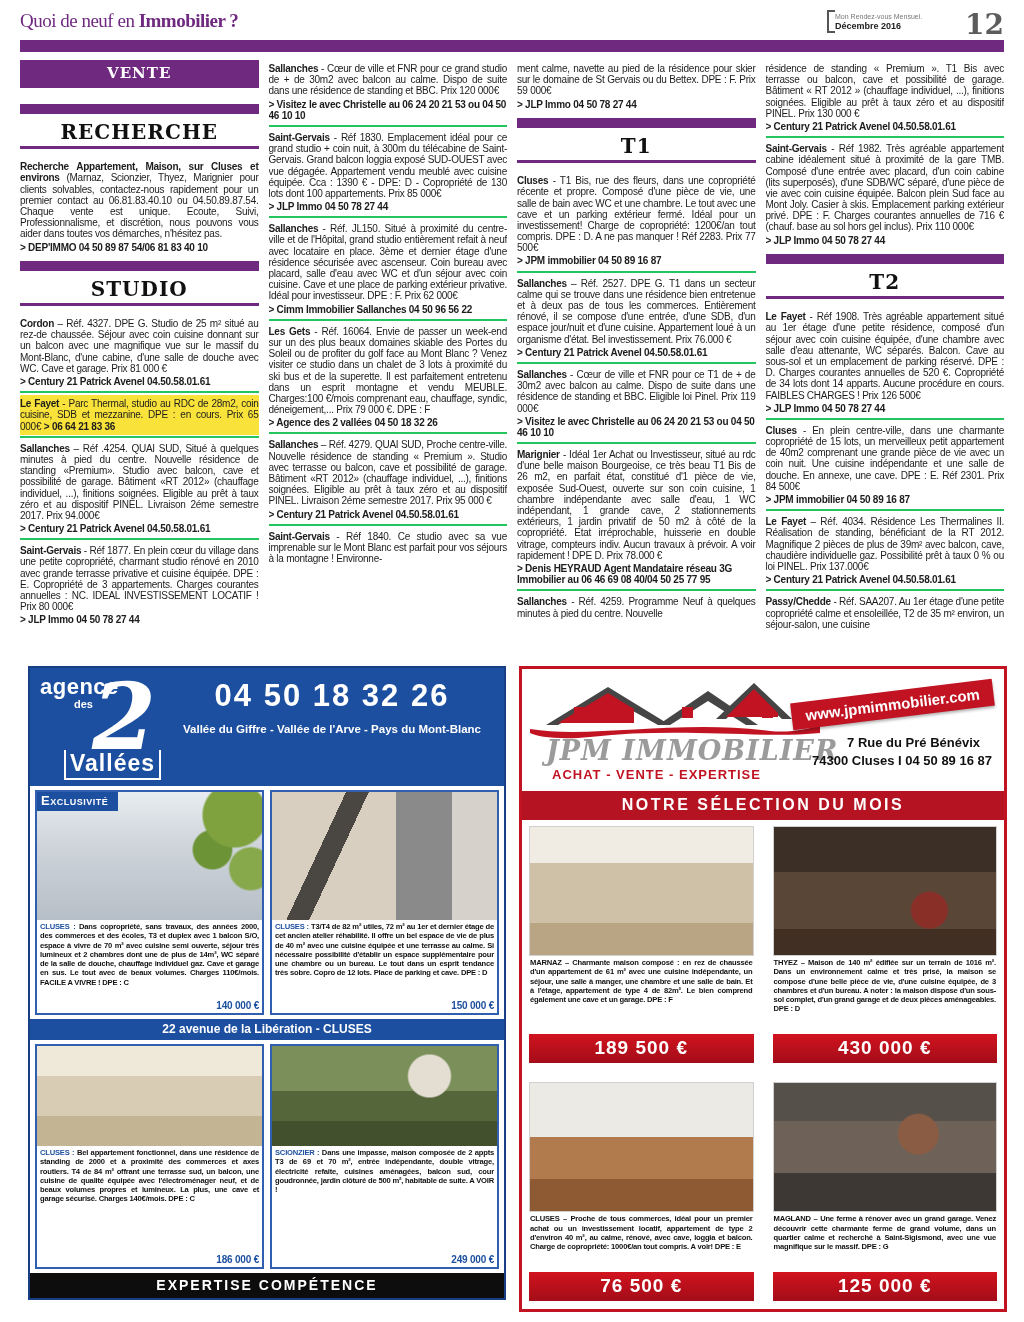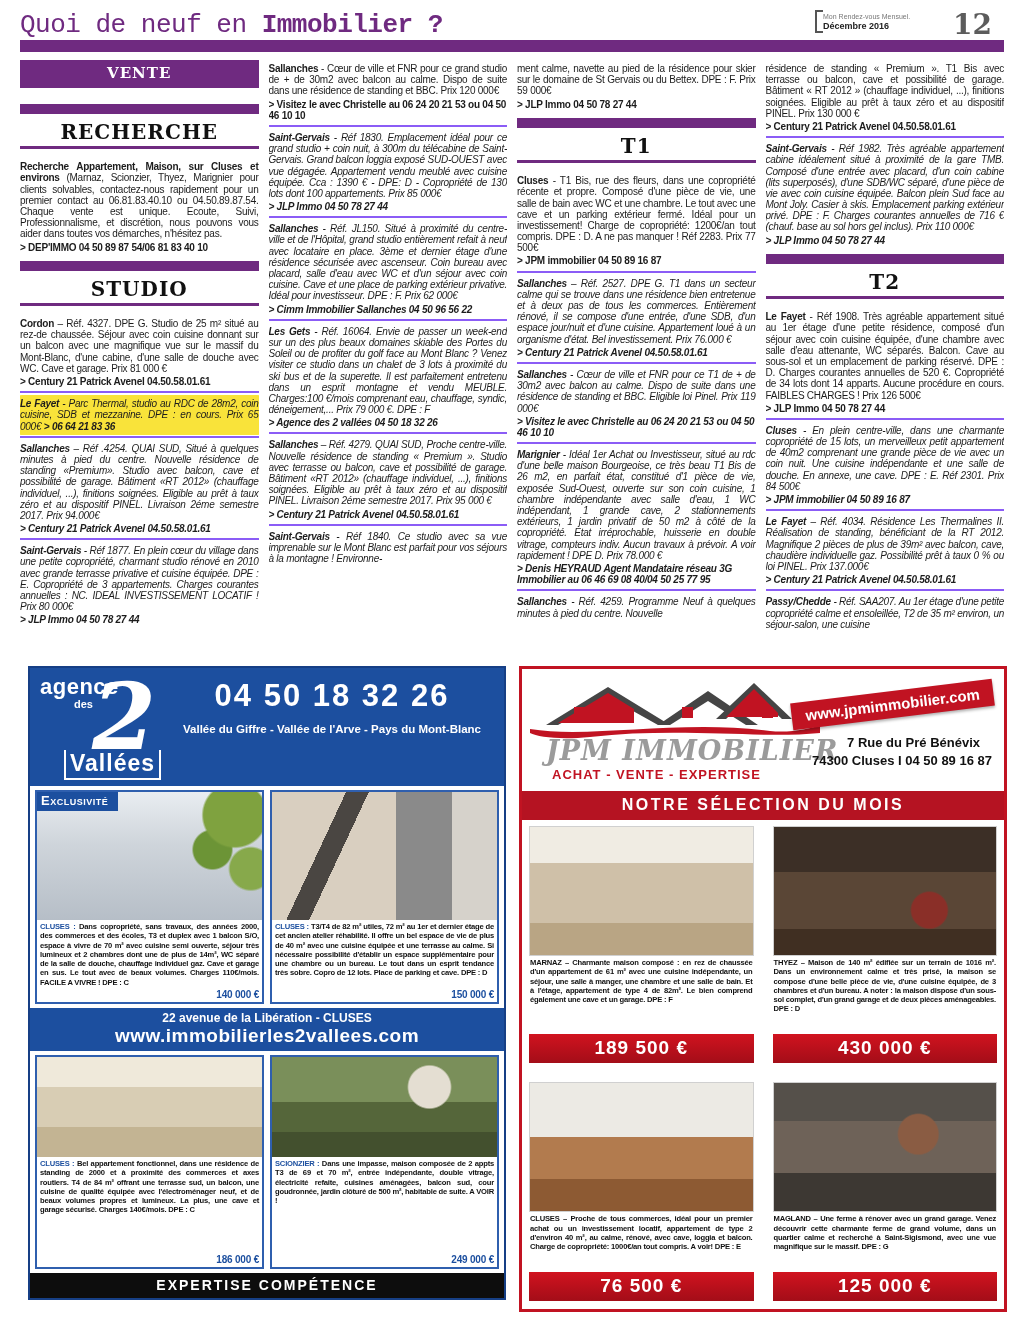--- a/index.html
+++ b/index.html
@@ -1,42 +1,42 @@
 <!DOCTYPE html>
 <html><head>
 <meta charset="utf-8">
 <style>
   html,body{margin:0;padding:0;background:#f4f4f2;}
   .page{position:relative;width:1024px;height:1322px;background:#ffffff;overflow:hidden;
         font-family:"Liberation Sans",sans-serif;color:#1c1c1c;}
 
   
   .masthead{position:absolute;top:10px;left:20px;right:20px;height:30px;}
-  .mh-title{font-family:Liberation Mono, monospace;font-size:26px;color:#6f2a80;letter-spacing:-0.5px;}
+  .mh-title{font-family:Liberation Serif, serif;font-size:19px;color:#6f2a80;letter-spacing:-0.5px;}
   .mh-title b{font-weight:bold;}
-  .mh-right{position:absolute;right:12px;top:0;display:flex;align-items:flex-start;gap:10px;}
+  .mh-right{position:absolute;right:0;top:0;display:flex;align-items:flex-start;gap:10px;}
   .mh-bracket{width:120px;border-left:2px solid #555;padding:2px 0 2px 6px;position:relative;}
   .mh-bracket:before,.mh-bracket:after{content:"";position:absolute;left:-2px;width:8px;height:2px;background:#555;}
   .mh-bracket:before{top:0;} .mh-bracket:after{bottom:0;}
   .mh-tag{font-size:7px;color:#777;line-height:1.3;}
   .mh-issue{font-size:9px;font-weight:bold;color:#222;}
   .mh-page{font-family:"DejaVu Serif",serif;font-size:28px;font-weight:bold;color:#5c5c5c;line-height:30px;}
   .mh-bar{position:absolute;top:40px;left:20px;right:20px;height:12px;background:#6f2a80;}
 
   
   .cols{position:absolute;top:58px;left:20px;right:20px;height:602px;display:flex;gap:10px;overflow:hidden;}
   .col{flex:1 1 0;overflow:hidden;font-size:10px;line-height:1.12;letter-spacing:-0.25px;text-align:justify;}
   .vente-banner{background:#6f2a80;color:#fff;text-align:center;font-family:"DejaVu Serif",serif;
                 font-weight:bold;font-size:15px;letter-spacing:1px;padding:5px 0 6px;margin:2px 0 16px;}
   .sec{margin:4px 0 7px;}
   .sec .bar{height:10px;background:#6f2a80;margin-bottom:7px;}
   .sec .title{font-family:"DejaVu Serif",serif;font-weight:bold;font-size:20px;text-align:center;
               letter-spacing:1px;color:#111;border-bottom:3px solid #6f2a80;padding-bottom:3px;}
   .listing{padding:5px 0 4px;}
-  .listing.rule{border-top:2px solid #8b5cf6;font-style:italic;}
+  .listing.rule{border-top:2px solid #22c55e;}
   .lead{font-weight:bold;}
   .contact{font-weight:bold;margin-top:2px;text-align:left;}
   .contact-inline{font-weight:bold;}
   .listing.hl .ltext{background:#f9e33a;box-shadow:0 0 0 3px #f9e33a;border-radius:2px;}
 
   
   .ads{position:absolute;top:666px;left:28px;display:flex;gap:13px;}
 
   
   .adL{width:478px;height:634px;background:#1c4f9f;border:2px solid #163f85;box-sizing:border-box;
@@ -269,21 +269,20 @@
             </div>
             <div class="cap"><span class="city">CLUSES :</span> Dans copropriété, sans travaux, des années 2000, des commerces et des écoles, T3 et duplex avec 1 balcon S/O, espace à vivre de 70 m² avec cuisine semi ouverte, séjour très lumineux et 2 chambres dont une de plus de 14m², WC séparé de la salle de douche, chauffage individuel gaz. Cave et garage en sus. Le tout avec de beaux volumes. Charges 110€/mois. FACILE A VIVRE ! DPE : C<span class="price">140 000 €</span></div>
           </div>
           <div class="prop">
             <div class="photo ph-interior-staircase"></div>
             <div class="cap"><span class="city">CLUSES :</span> T3/T4 de 82 m² utiles, 72 m² au 1er et dernier étage de cet ancien atelier réhabilité. Il offre un bel espace de vie de plus de 40 m² avec une cuisine équipée et une terrasse au calme. Si nécessaire possibilité d'établir un espace supplémentaire pour une chambre ou un bureau. Le tout dans un esprit tendance très sobre. Copro de 12 lots. Place de parking et cave. DPE : D<span class="price">150 000 €</span></div>
           </div>
         </div>
       <div class="adL-band">
         <div class="adL-addr">22 avenue de la Libération - CLUSES</div>
-        <div class="adL-site">www.immobilierles2vallees.com</div>
       </div>
       <div class="adL-row r2">
           <div class="prop">
             <div class="photo ph-kitchen"></div>
             <div class="cap"><span class="city">CLUSES :</span> Bel appartement fonctionnel, dans une résidence de standing de 2000 et à proximité des commerces et axes routiers. T4 de 84 m² offrant une terrasse sud, un balcon, une cuisine de qualité équipée avec l'électroménager neuf, et de beaux volumes propres et lumineux. La plus, une cave et garage sécurisé. Charges 140€/mois. DPE : C<span class="price">186 000 €</span></div>
           </div>
           <div class="prop">
             <div class="photo ph-garden-house"></div>
             <div class="cap"><span class="city">SCIONZIER :</span> Dans une impasse, maison composée de 2 appts T3 de 69 et 70 m², entrée indépendante, double vitrage, électricité refaite, cuisines aménagées, balcon sud, cour goudronnée, jardin clôturé de 500 m², habitable de suite. A VOIR !<span class="price">249 000 €</span></div>
           </div>

